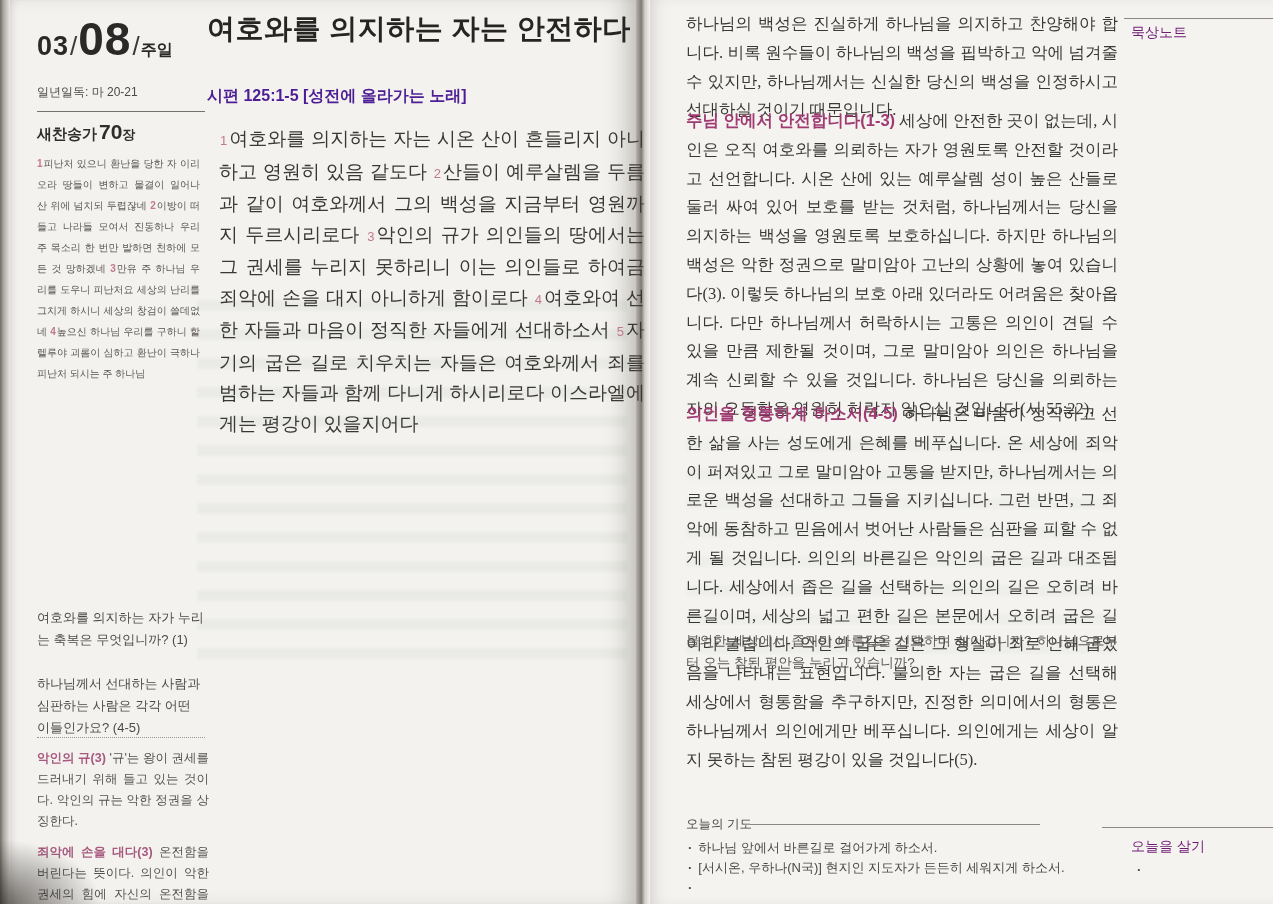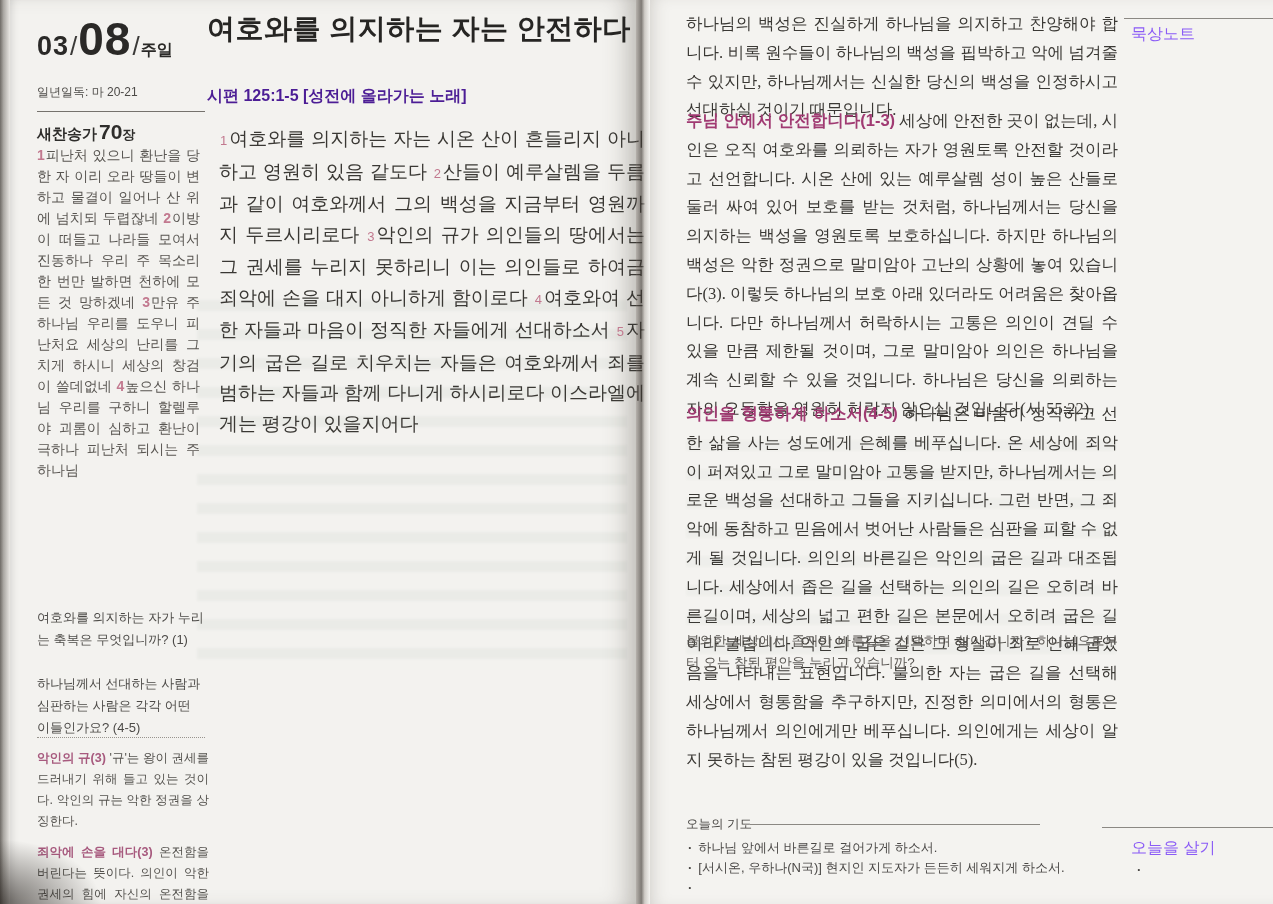--- a/index.html
+++ b/index.html
@@ -27,21 +27,21 @@
   .d-month{font-size:27px;font-weight:bold;letter-spacing:1px;}
   .d-slash{font-size:26px;font-weight:300;color:#3a3937;margin:0 1px;}
   .d-day{font-size:46px;font-weight:800;letter-spacing:1px;}
   .d-week{font-size:16px;font-weight:bold;}
   .reading{position:absolute;left:27px;top:84px;font-size:12px;color:#4c4a47;}
   .rule{position:absolute;left:27px;top:111px;width:168px;border-top:1px solid #75726d;}
   .hymn-title{position:absolute;left:27px;top:120px;color:#2e2d2b;white-space:nowrap;}
   .hymn-pre{font-size:15px;font-weight:bold;}
   .hymn-no{font-size:21px;font-weight:800;margin-left:2px;}
   .hymn-suf{font-size:13px;font-weight:bold;}
-  .hymn-lyrics{position:absolute;left:27px;top:145px;width:163px;font-size:14px;line-height:21px;
+  .hymn-lyrics{position:absolute;left:27px;top:153px;width:163px;font-size:10px;line-height:21px;
                color:#585551;text-align:justify;}
   .vnum{color:#c2798f;font-weight:bold;margin-right:1px;}
   .questions{position:absolute;left:27px;top:607px;width:170px;font-size:13px;line-height:22px;color:#4c4a47;}
   .questions p{margin:0 0 22px 0;}
   .dash-rule{position:absolute;left:27px;top:737px;width:168px;border-top:1px dotted #98948e;}
   .word-notes{position:absolute;left:27px;top:748px;width:172px;font-size:12.5px;line-height:21px;color:#54524e;text-align:justify;}
   .word-notes p{margin:0 0 10px 0;}
   .term{color:#a75a7e;font-weight:bold;}
 
   
@@ -53,21 +53,21 @@
              font-size:19px;line-height:30.5px;color:#3a3834;text-align:justify;}
   .snum{font-family:"Liberation Sans",sans-serif;font-size:13px;color:#c2798f;margin:0 2px 0 1px;}
   .body{margin:0;font-family:"Liberation Serif","DejaVu Serif",serif;
         font-size:16.5px;line-height:28.8px;color:#3a3834;text-align:justify;}
   .pos{position:absolute;left:36px;width:432px;}
   .sec-head{font-family:"Liberation Sans",sans-serif;font-weight:bold;color:#a03a72;}
   .app{margin:0;font-size:13.5px;line-height:22px;color:#5a5753;text-align:justify;}
 
   
   .mnote-line{position:absolute;border-top:1px solid #8b8883;}
-  .mnote-label{position:absolute;font-size:16px;color:#8b5cf6;}
+  .mnote-label{position:absolute;font-size:14px;color:#701a75;}
   .mnote-bullet{position:absolute;font-size:13px;color:#4a4846;}
 
   
   .prayer-label{position:absolute;left:36px;top:816px;font-size:12.5px;color:#43413e;}
   .prayer-line{position:absolute;left:100px;top:824px;width:290px;border-top:1px solid #8b8883;}
   .prayer-items{position:absolute;left:38px;top:838px;width:400px;font-size:13px;line-height:19px;color:#4a4846;}
   .prayer-items div{margin-bottom:1px;}
   .prayer-items div::before{content:"\00B7";margin-right:6px;font-weight:bold;}
   .living-bullet::before{content:"\00B7";font-weight:bold;}
 </style>

